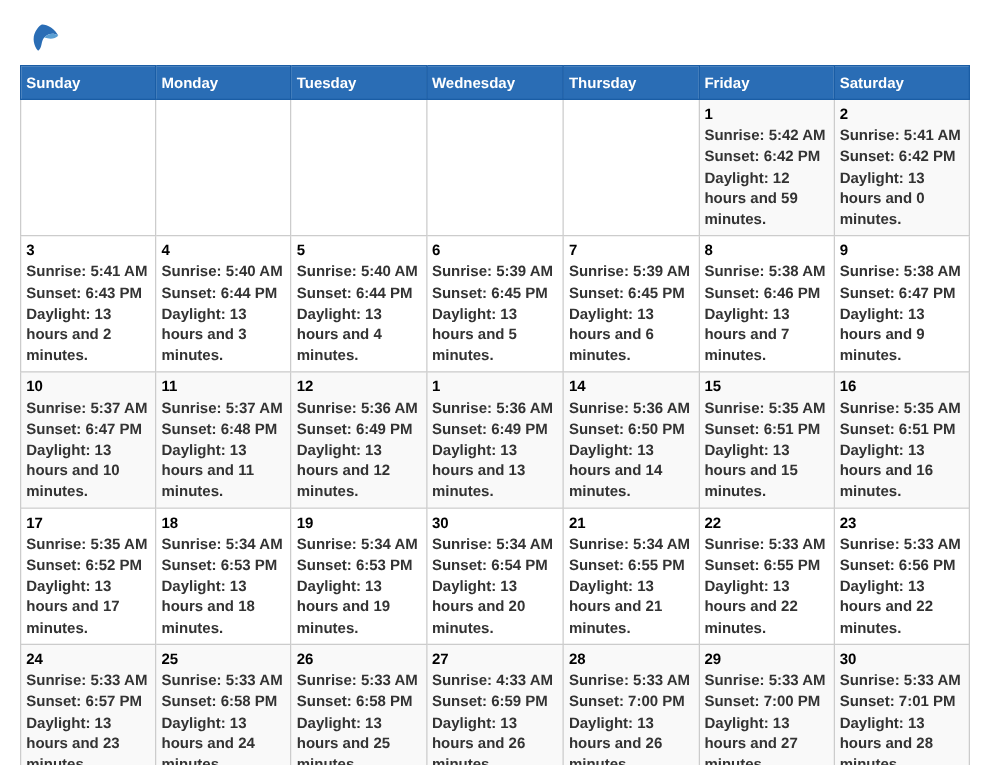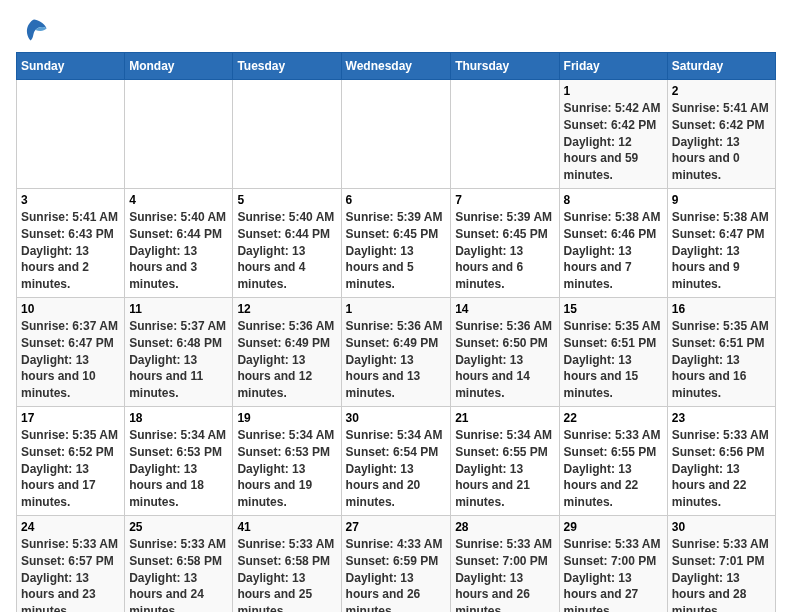--- a/index.html
+++ b/index.html
@@ -179,21 +179,21 @@
         <td>
           <span class="day-number">9</span>
           <div class="day-info">Sunrise: 5:38 AM
 Sunset: 6:47 PM
 Daylight: 13 hours and 9 minutes.</div>
         </td>
       </tr>
       <tr>
         <td>
           <span class="day-number">10</span>
-          <div class="day-info">Sunrise: 6:37 AM
+          <div class="day-info">Sunrise: 5:37 AM
 Sunset: 6:47 PM
 Daylight: 13 hours and 10 minutes.</div>
         </td>
         <td>
           <span class="day-number">11</span>
           <div class="day-info">Sunrise: 5:37 AM
 Sunset: 6:48 PM
 Daylight: 13 hours and 11 minutes.</div>
         </td>
         <td>
@@ -278,21 +278,21 @@
 Sunset: 6:57 PM
 Daylight: 13 hours and 23 minutes.</div>
         </td>
         <td>
           <span class="day-number">25</span>
           <div class="day-info">Sunrise: 5:33 AM
 Sunset: 6:58 PM
 Daylight: 13 hours and 24 minutes.</div>
         </td>
         <td>
-          <span class="day-number">41</span>
+          <span class="day-number">26</span>
           <div class="day-info">Sunrise: 5:33 AM
 Sunset: 6:58 PM
 Daylight: 13 hours and 25 minutes.</div>
         </td>
         <td>
           <span class="day-number">27</span>
           <div class="day-info">Sunrise: 4:33 AM
 Sunset: 6:59 PM
 Daylight: 13 hours and 26 minutes.</div>
         </td>

